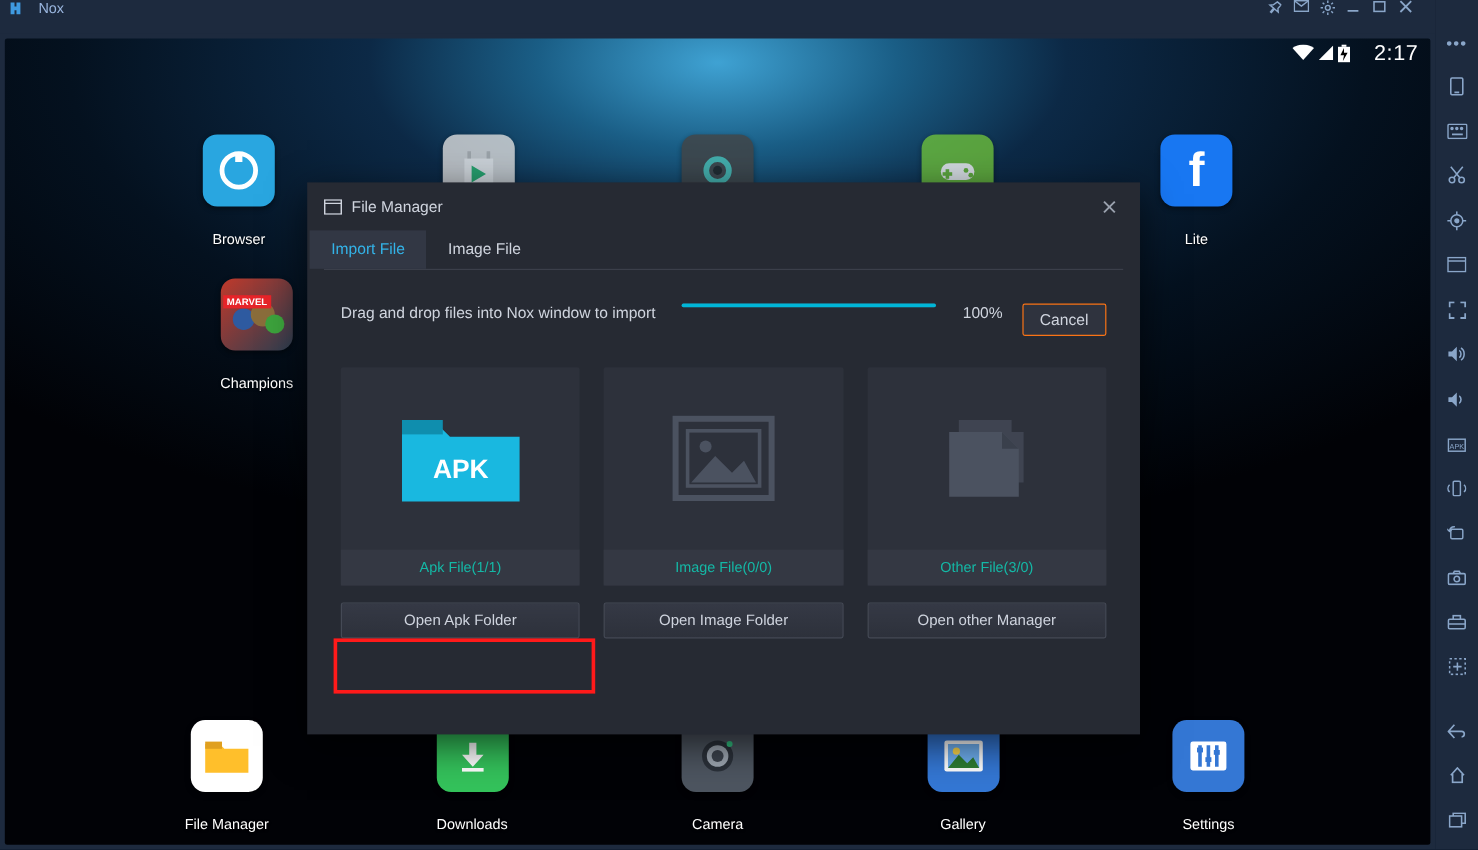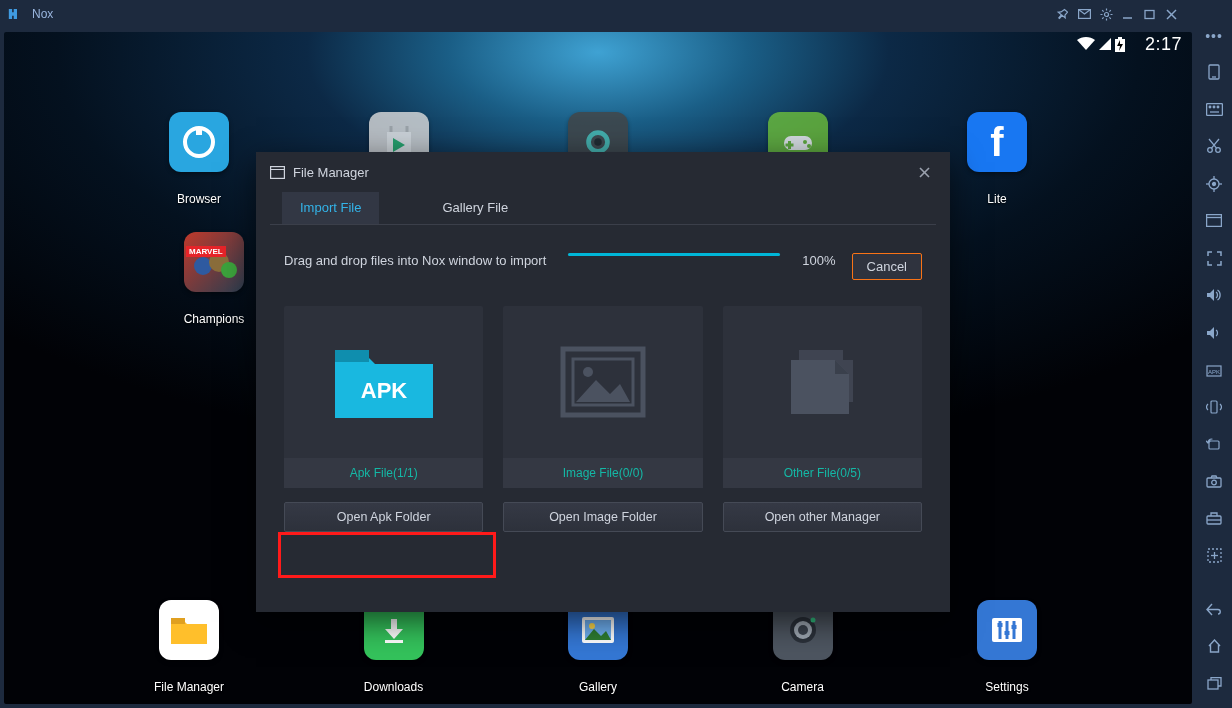--- a/index.html
+++ b/index.html
@@ -14,21 +14,21 @@
     flex: 1 1 auto;
     display: flex;
     flex-direction: column;
     background: #1d2a3e;
   }
   
   .titlebar {
     height: 28px;
     background: #1d2a3e;
     display: flex;
-    align-items: center;
+    align-items: flex-start;
     padding: 0 8px;
     color: #99b5de;
     font-size: 12px;
   }
   .titlebar .logo { color: #3f9ae0; font-weight: bold; margin-right: 6px; font-style: italic; font-size: 14px; display:flex; align-items:center; gap:1px;}
   .titlebar .spacer { flex: 1; }
   .titlebar .tbtn { width: 22px; text-align:center; cursor:pointer; color:#8aa6c9; font-size:12px; }
 
   
   .viewport {
@@ -82,21 +82,21 @@
     box-shadow: 0 10px 30px rgba(0,0,0,0.6);
     display:flex; flex-direction: column;
   }
   .dialog-header {
     height: 40px; display:flex; align-items:center; padding: 0 14px;
     font-size: 13px; color:#cfd4de;
   }
   .dialog-header .dicon { margin-right:8px; display:flex; }
   .dialog-header .spacer{flex:1;}
   .dialog-header .close { cursor:pointer; color:#9aa1ae; font-size:14px; padding:4px 6px;}
-  .tabs { display:flex; padding: 0 26px; gap: 45px; }
+  .tabs { display:flex; padding: 0 2px; }
   .tab {
     padding: 8px 18px; font-size:13px; cursor:pointer; color:#cfd4de;
     border-bottom:1px solid transparent;
   }
   .tab.active { background:#323744; color:#33b3e8; }
   .tabs-line { height:1px; background:#3b3f4a; margin:0 14px; }
   .import-status {
     display:flex; gap:16px;
     padding: 28px 28px 16px 28px; font-size:13px;
   }
@@ -291,40 +291,40 @@
       <div class="app">
         <div class="app-icon" style="background:#34c25b;">
           <svg width="30" height="30" viewBox="0 0 30 30" fill="#fff">
               <path d="M12 4 L18 4 L18 14 L24 14 L15 24 L6 14 L12 14 Z"></path>
               <rect x="6" y="25" width="18" height="3"></rect>
             </svg>
         </div>
         <div class="app-label">Downloads</div>
       </div>
       <div class="app">
+        <div class="app-icon" style="background:#4d5560;">
+          <svg width="40" height="40" viewBox="0 0 40 40">
+              <circle cx="20" cy="20" r="13" fill="#2b313a"></circle>
+              <circle cx="20" cy="20" r="9" fill="#9ea7b2"></circle>
+              <circle cx="20" cy="20" r="5" fill="#3c434e"></circle>
+              <circle cx="30" cy="10" r="2.5" fill="#32c080"></circle>
+            </svg>
+        </div>
+        <div class="app-label">Camera</div>
+      </div>
+      <div class="app">
         <div class="app-icon" style="background:#3477d4;">
           <svg width="38" height="32" viewBox="0 0 38 32">
               <rect x="3" y="3" width="32" height="26" fill="#fff" rx="2"></rect>
               <rect x="6" y="6" width="26" height="20" fill="#6fb0f2"></rect>
               <circle cx="13" cy="12" r="3" fill="#ffd94a"></circle>
               <path d="M6 26 L15 15 L22 22 L27 17 L32 26 Z" fill="#2e7d32"></path>
             </svg>
         </div>
         <div class="app-label">Gallery</div>
-      </div>
-      <div class="app">
-        <div class="app-icon" style="background:#4d5560;">
-          <svg width="40" height="40" viewBox="0 0 40 40">
-              <circle cx="20" cy="20" r="13" fill="#2b313a"></circle>
-              <circle cx="20" cy="20" r="9" fill="#9ea7b2"></circle>
-              <circle cx="20" cy="20" r="5" fill="#3c434e"></circle>
-              <circle cx="30" cy="10" r="2.5" fill="#32c080"></circle>
-            </svg>
-        </div>
-        <div class="app-label">Camera</div>
       </div>
       <div class="app">
         <div class="app-icon" style="background:#3477d4;">
           <svg width="38" height="32" viewBox="0 0 38 32">
               <rect x="4" y="4" width="30" height="24" fill="#fff" rx="2"></rect>
             <line x1="12" y1="7" x2="12" y2="25" stroke="#3477d4" stroke-width="3"></line>
             <line x1="19" y1="7" x2="19" y2="25" stroke="#3477d4" stroke-width="3"></line>
             <line x1="26" y1="7" x2="26" y2="25" stroke="#3477d4" stroke-width="3"></line>
             <rect x="9.5" y="9" width="5" height="4" fill="#3477d4"></rect>
             <rect x="16.5" y="17" width="5" height="4" fill="#3477d4"></rect>
@@ -347,21 +347,21 @@
         <span class="spacer"></span>
         <span class="close">
           <svg width="11" height="11" viewBox="0 0 11 11" stroke="#9aa1ae" stroke-width="1.6">
               <line x1="1" y1="1" x2="10" y2="10"></line>
               <line x1="10" y1="1" x2="1" y2="10"></line>
             </svg>
         </span>
       </div>
       <div class="tabs">
         <div class="tab active">Import File</div>
-        <div class="tab">Gallery File</div>
+        <div class="tab">Image File</div>
       </div>
       <div class="tabs-line"></div>
 
       <div class="import-status">
         <span class="msg">Drag and drop files into Nox window to import</span>
         <div class="progress">
           <div class="bar" id="progress-bar" style="width:100%;"></div>
         </div>
         <span class="pct">100%</span>
         <button class="cancel-btn">Cancel</button>
@@ -390,21 +390,21 @@
           <div class="clabel">Image File(0/0)</div>
         </div>
         <div class="card">
           <div class="cicon">
             <svg width="90" height="80" viewBox="0 0 90 80" fill="#4b5260">
               <path d="M22 8 L66 8 L66 18 L76 18 L76 60 L22 60 Z" opacity="0.6"></path>
               <path d="M14 18 L58 18 L72 32 L72 72 L14 72 Z"></path>
               <path d="M58 18 L58 32 L72 32 Z" fill="#3a404c"></path>
             </svg>
           </div>
-          <div class="clabel">Other File(0/5)</div>
+          <div class="clabel">Other File(3/0)</div>
         </div>
       </div>
 
       <div class="actions">
         <button class="action-btn">Open Apk Folder</button>
         <button class="action-btn">Open Image Folder</button>
         <button class="action-btn">Open other Manager</button>
       </div>
     </div>
 

